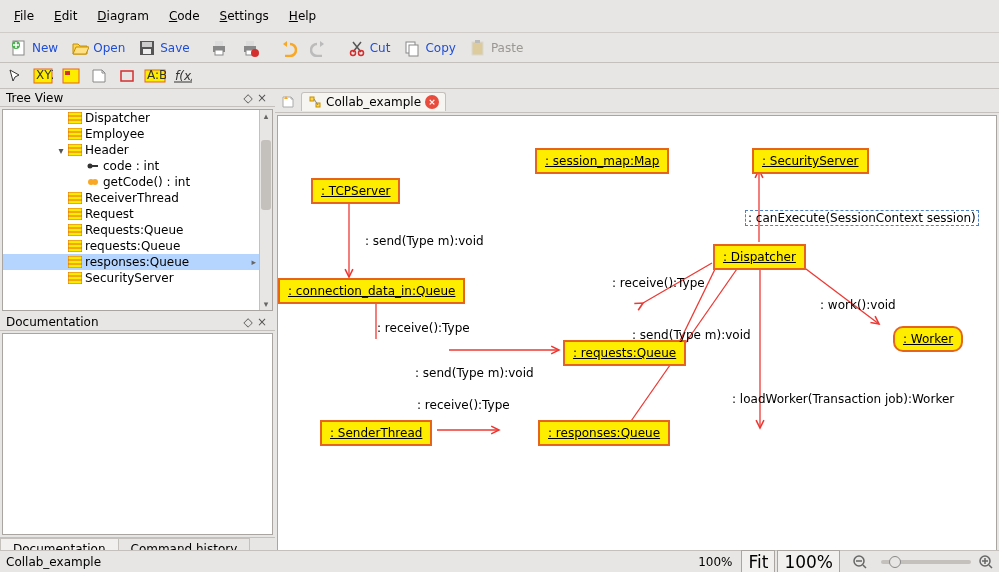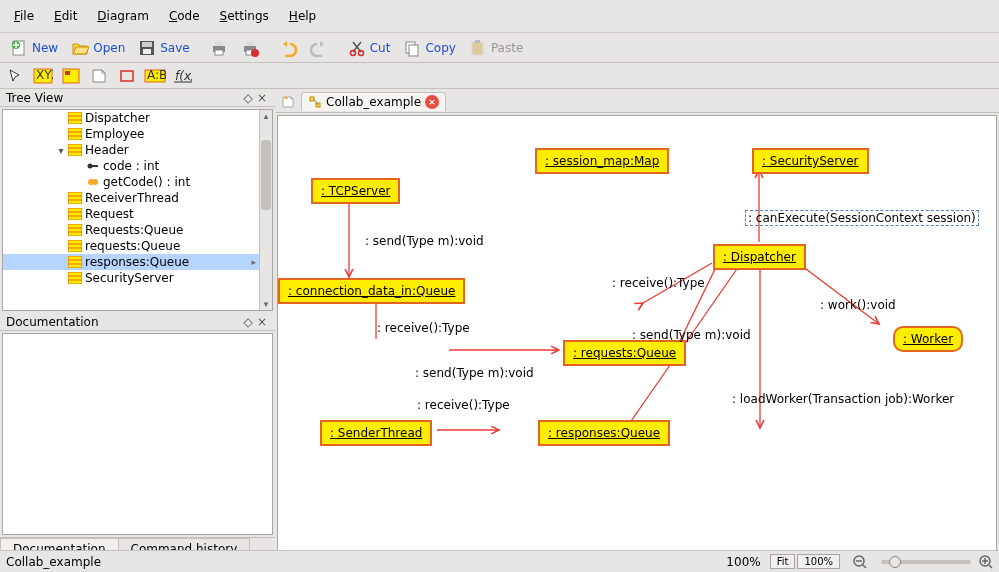--- a/index.html
+++ b/index.html
@@ -63,21 +63,21 @@
 
 .uml-node { position: absolute; background: #ffed00; border: 2px solid #e5651e; padding: 4px 8px; text-decoration: underline; white-space: nowrap; font-size: 12px; }
 
 
 .canvas-label { position: absolute; font-size: 12px; white-space: nowrap; }
 .canvas-label.boxed { border: 1px dashed #5080c0; padding: 0 2px; }
 
 
 .statusbar { position: absolute; bottom: 0; left: 0; right: 0; height: 22px; display: flex; align-items: center; padding: 0 6px; background: #e8e6e4; border-top: 1px solid #c4c1bd; font-size: 12px; }
 .statusbar .left { flex: 1; }
-.statusbar .zoom-box { border: 1px solid #a9a5a0; padding: 1px 6px; background: #f2f0ee; margin: 0 1px; font-size: 10px; }
+.statusbar .zoom-box { border: 1px solid #a9a5a0; padding: 1px 6px; background: #f2f0ee; margin: 0 1px; font-size: 17px; }
 .slider-track { width: 90px; height: 4px; background: #c4c1bd; border-radius: 2px; position: relative; margin: 0 8px; }
 .slider-thumb { position: absolute; width: 12px; height: 12px; background: #e8e6e4; border: 1px solid #888; border-radius: 50%; top: -4px; left: 8px; }
 
 
 svg { display: block; }
 </style>
 </head>
 <body>
 
 <div class="menubar">

